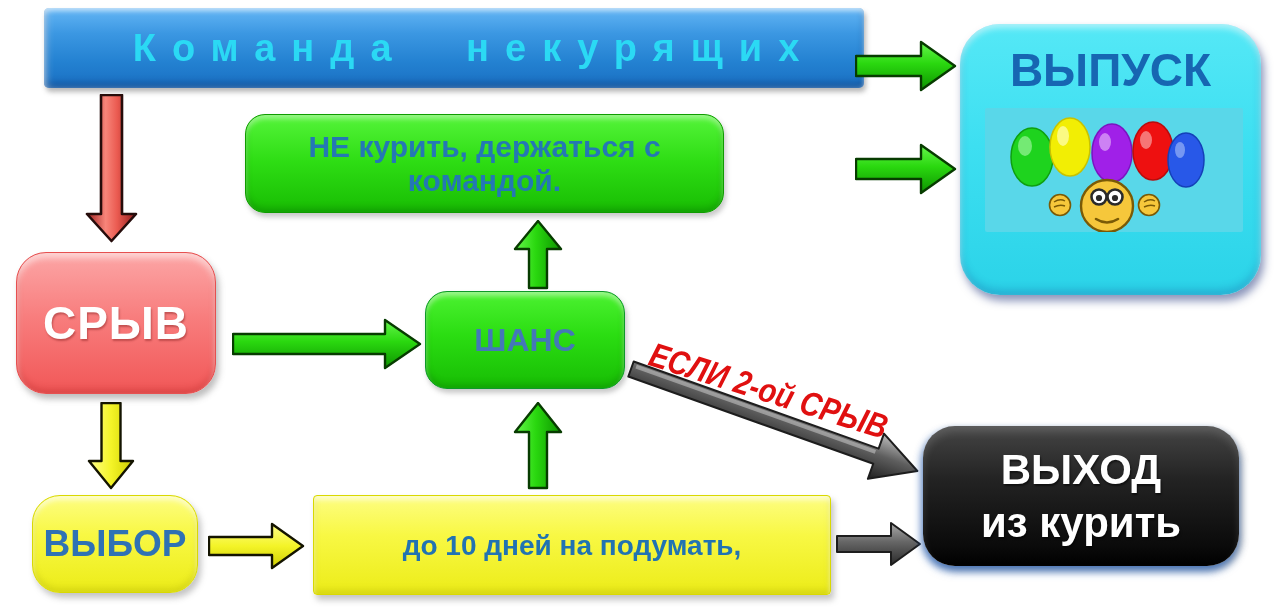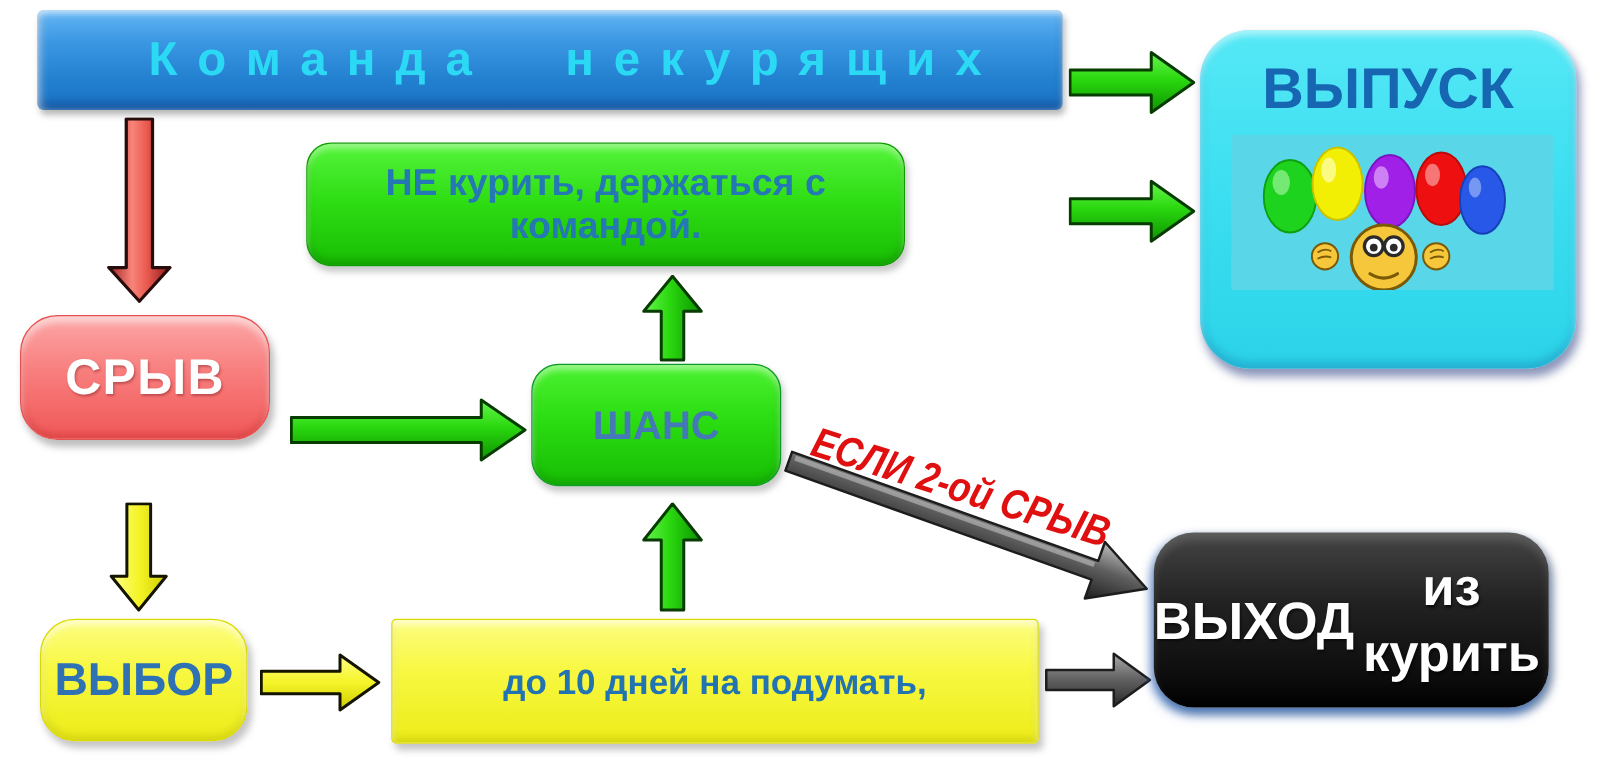--- a/index.html
+++ b/index.html
@@ -9,21 +9,21 @@
     background: #ffffff; overflow: hidden;
   }
   .box {
     position: absolute; display: flex; align-items: center; justify-content: center;
     font-weight: bold; text-align: center; box-sizing: border-box;
   }
   .arrow { position: absolute; }
 
   
   #team-box {
-    left: 30px; top: 8px; width: 820px; height: 80px; border-radius: 5px;
+    left: 44px; top: 8px; width: 820px; height: 80px; border-radius: 5px;
     background: linear-gradient(180deg, #64b6f5 0%, #3b97e2 32%, #2381d1 68%, #1a6fc2 100%);
     box-shadow: inset 0 3px 5px rgba(255,255,255,.55),
                 inset 4px 0 6px rgba(255,255,255,.30),
                 inset 0 -5px 7px rgba(0,40,100,.40),
                 2px 4px 5px rgba(100,100,100,.45);
     color: #2bd9f4; font-size: 38px; letter-spacing: 16px; word-spacing: 32px;
     white-space: nowrap;
     padding-left: 24px;
   }
   #team-box span { margin-right: -16px; }
@@ -52,27 +52,27 @@
     background: linear-gradient(180deg, #55f43a 0%, #2edd14 48%, #18bd03 100%);
     border: 1px solid #0f9c00;
     box-shadow: inset 0 4px 5px rgba(255,255,255,.40),
                 inset 0 -4px 6px rgba(0,80,0,.25),
                 2px 4px 5px rgba(100,100,100,.35);
     color: #2478b4; font-size: 30px;
   }
 
   
   #relapse-box {
-    left: 16px; top: 252px; width: 200px; height: 100px; border-radius: 30px;
+    left: 16px; top: 252px; width: 200px; height: 142px; border-radius: 30px;
     background: linear-gradient(180deg, #fca6a6 0%, #f87e7e 45%, #f15757 100%);
     border: 1px solid #e65050;
     box-shadow: inset 0 5px 6px rgba(255,255,255,.55),
                 inset 0 -4px 6px rgba(160,20,20,.25),
                 3px 5px 6px rgba(110,110,110,.45);
-    color: #ffffff; font-size: 40px; letter-spacing: 1px; text-shadow: 1px 2px 2px rgba(130,30,30,.45);
+    color: #ffffff; font-size: 46px; letter-spacing: 1px; text-shadow: 1px 2px 2px rgba(130,30,30,.45);
   }
 
   
   #chance-box {
     left: 425px; top: 291px; width: 200px; height: 98px; border-radius: 22px;
     background: linear-gradient(180deg, #4cf231 0%, #2bdd12 45%, #17bd04 100%);
     border: 1px solid #0d9a28;
     box-shadow: inset 0 4px 5px rgba(255,255,255,.45),
                 inset 0 -4px 6px rgba(0,90,0,.25),
                 2px 4px 5px rgba(100,100,100,.35);
@@ -102,21 +102,21 @@
   }
 
   
   #exit-box {
     left: 923px; top: 426px; width: 316px; height: 140px; border-radius: 32px;
     background: linear-gradient(180deg, #454545 0%, #232323 38%, #0b0b0b 85%, #000000 100%);
     box-shadow: 0 6px 9px rgba(30,95,190,.55),
                 -3px 3px 7px rgba(40,90,170,.35),
                 3px 4px 7px rgba(70,70,70,.45),
                 inset 0 6px 8px rgba(255,255,255,.14);
-    color: #ffffff; font-size: 42px; line-height: 53px; flex-direction: row; text-shadow: 1px 2px 2px rgba(0,0,0,.55);
+    color: #ffffff; font-size: 42px; line-height: 53px; flex-direction: column; text-shadow: 1px 2px 2px rgba(0,0,0,.55);
   }
 
   
   #condition-label {
     position: absolute; left: 656px; top: 336px;
     transform: rotate(17.5deg); transform-origin: 0 0;
     color: #e01010; font-size: 34px; font-weight: bold; font-style: italic;
     white-space: nowrap; line-height: 36px;
   }
   #condition-label .squeeze {

